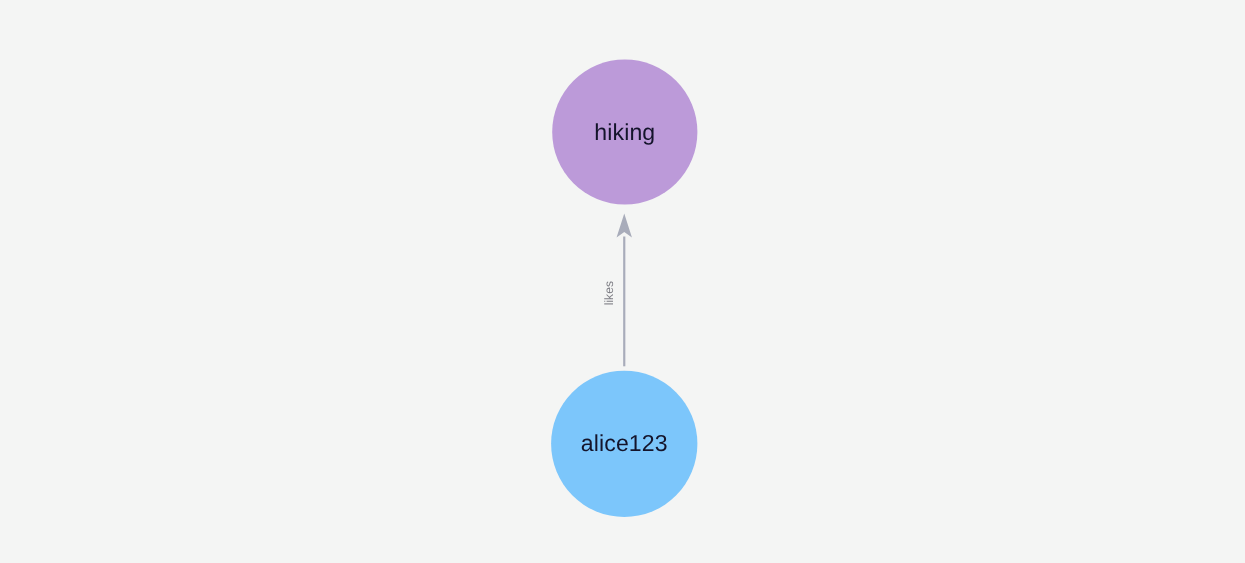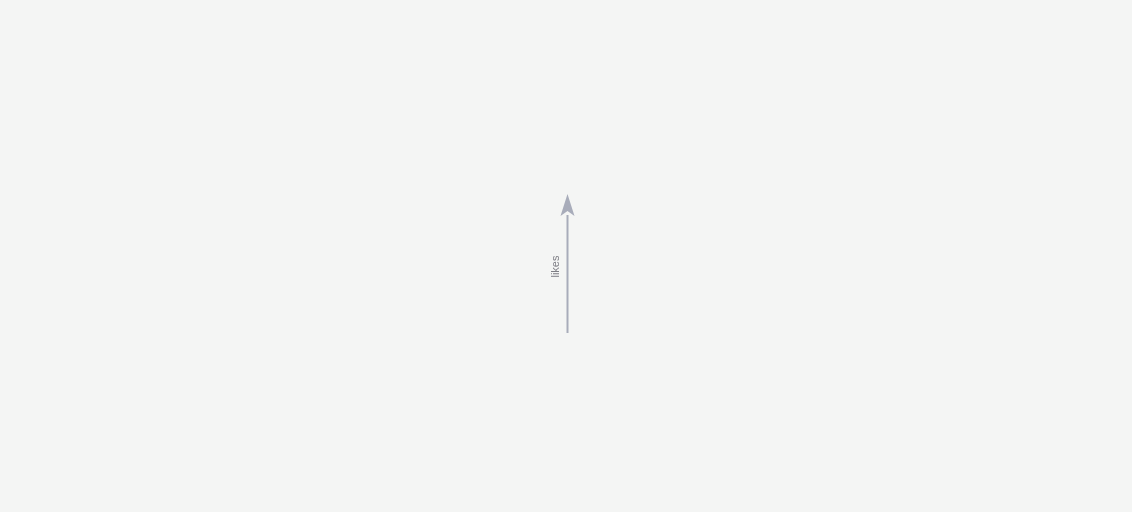--- a/index.html
+++ b/index.html
@@ -81,17 +81,23 @@
 
 <div id="graph-canvas">
 
   <svg id="graph-svg" viewBox="0 0 1132 512" xmlns="http://www.w3.org/2000/svg">
     <g>
       <line x1="567.5" y1="333" x2="567.5" y2="215" stroke="#a8acba" stroke-width="2"></line>
       <polygon points="567.5,194 574.5,216 567.5,211 560.5,216" fill="#a8acba"></polygon>
     </g>
   </svg>
 
+  <div class="node-circle" id="node-hiking">
+    <span class="node-label">hiking</span>
+  </div>
 
+  <div class="node-circle" id="node-alice123">
+    <span class="node-label">alice123</span>
+  </div>
 
   <div class="edge-label" id="edge-label-likes">likes</div>
 
 </div>
 
 </body></html>

